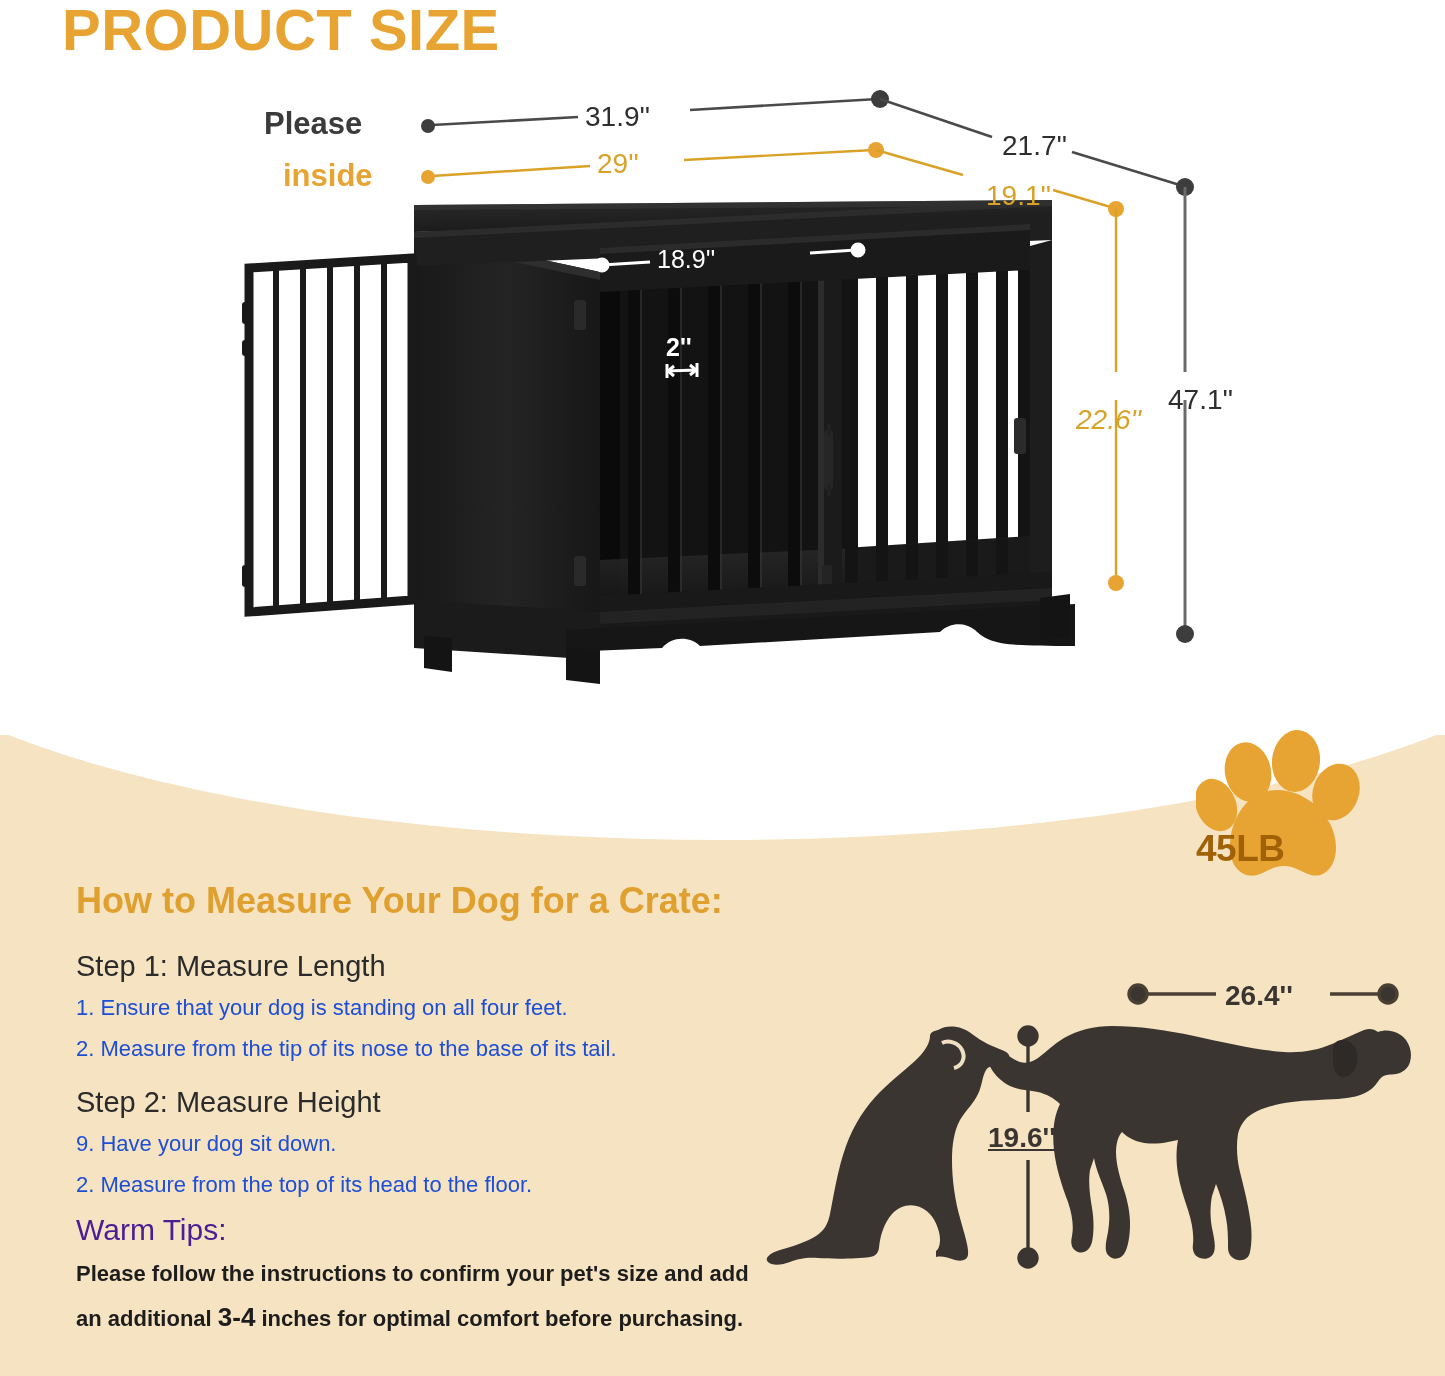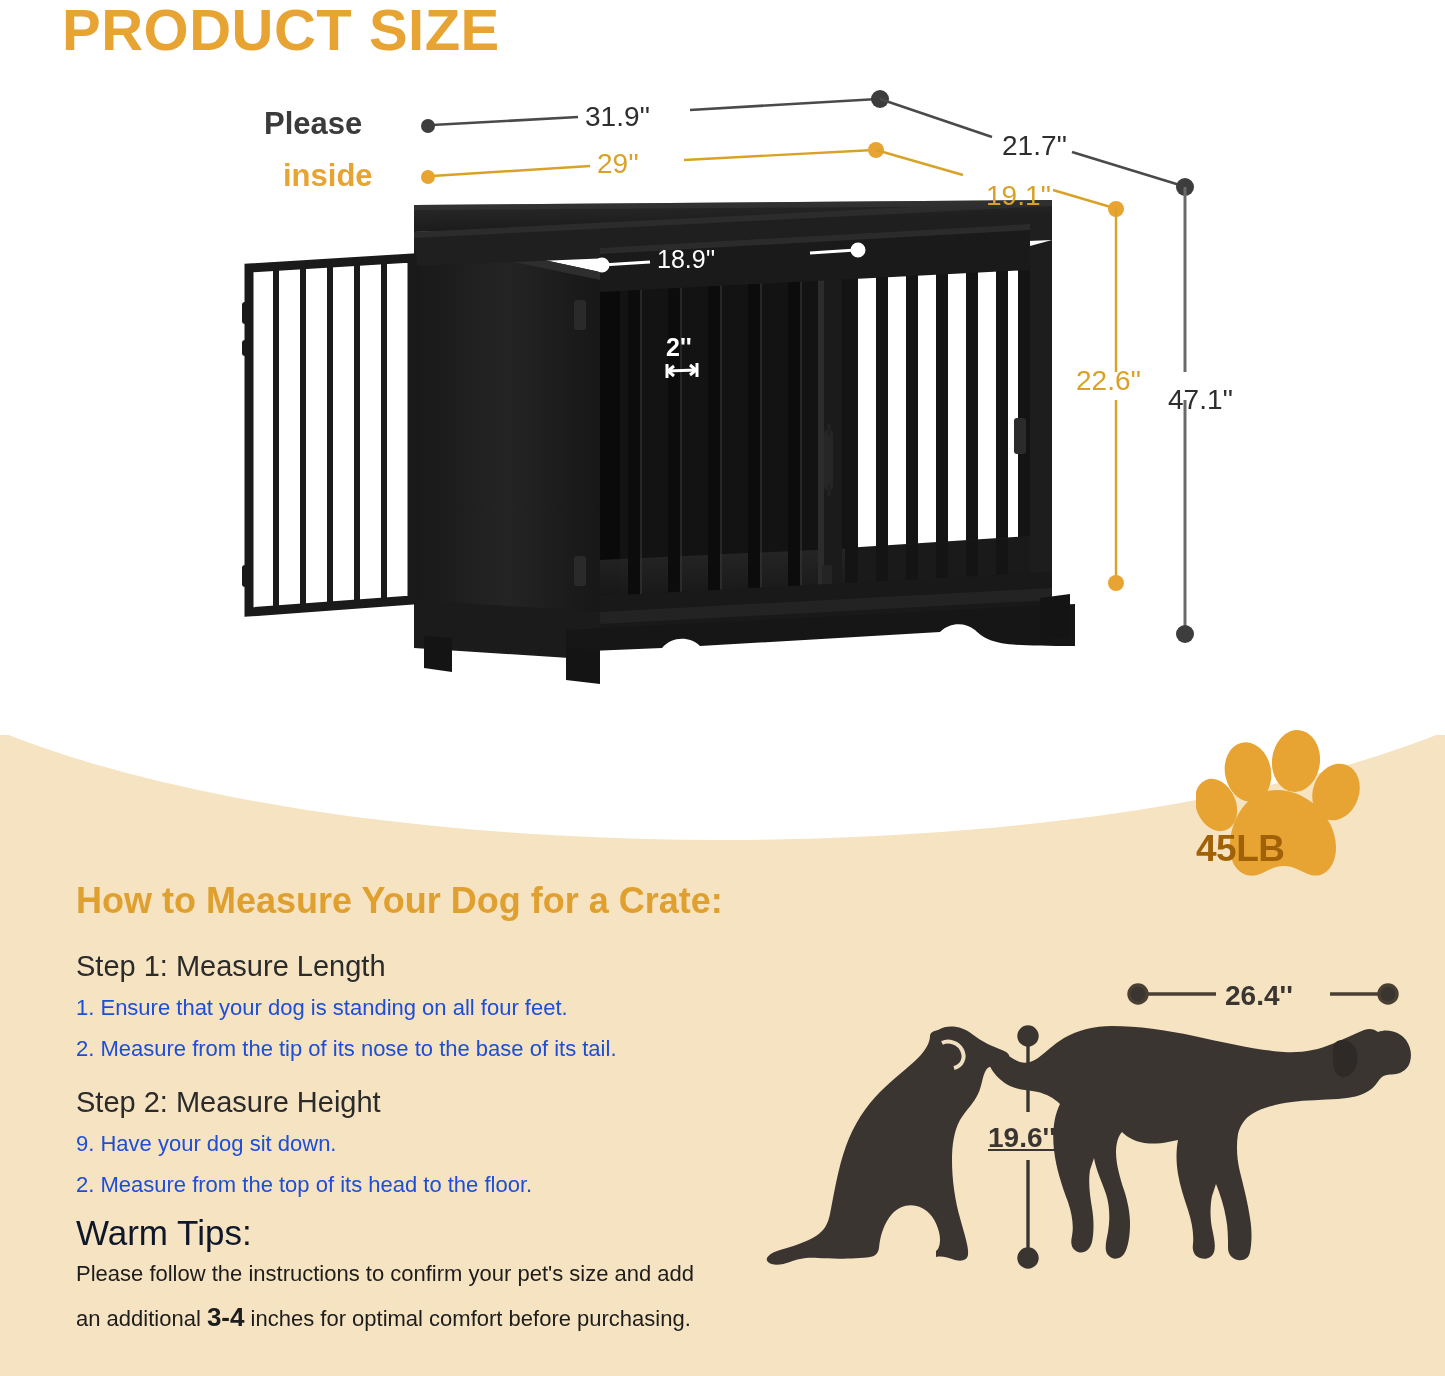--- a/index.html
+++ b/index.html
@@ -41,21 +41,21 @@
     font-size:31px;font-weight:bold;color:#E8A433;
   }
 
   .dim-txt{position:absolute;font-size:28px;color:#2e2e2e;white-space:nowrap;}
   .dim-txt.gold{color:#D9A227;}
 
   .t319{left:585px;top:101px;}
   .t29 {left:597px;top:148px;}
   .t217{left:1002px;top:130px;}
   .t191{left:986px;top:180px;}
-  .t226{left:1076px;top:365px;}
+  .t226{left:1076px;top:404px;font-style:italic;}
   .t266{left:1168px;top:384px;}
 
   
   svg.overlay{position:absolute;left:0;top:0;width:1445px;height:1376px;pointer-events:none;}
 
   
   .t189{position:absolute;left:657px;top:245px;font-size:25px;font-weight:normal;color:#ffffff;}
   .t2in{position:absolute;left:666px;top:333px;font-size:25px;font-weight:bold;color:#ffffff;}
 
   
@@ -72,22 +72,22 @@
     font-size:36px;font-weight:bold;color:#E0A030;
   }
   .step-h{position:absolute;left:76px;font-size:29px;color:#2b2b2b;}
   .step-l{position:absolute;left:76px;font-size:22px;color:#1d4ed8;}
   .s1h{top:950px;}
   .s1a{top:995px;}
   .s1b{top:1036px;}
   .s2h{top:1086px;}
   .s2a{top:1131px;}
   .s2b{top:1172px;}
-  .warm-h{position:absolute;left:76px;top:1213px;font-size:35px;color:#0f172a;}
-  .warm-l{position:absolute;left:76px;font-size:22px;font-weight:normal;color:#1d1d1d;}
+  .warm-h{position:absolute;left:76px;top:1213px;font-size:30px;color:#4c1d95;}
+  .warm-l{position:absolute;left:76px;font-size:22px;font-weight:bold;color:#1d1d1d;}
   .w1{top:1261px;}
   .w2{top:1302px;}
   .w2 b{font-size:26px;}
 
   
   .t196{position:absolute;left:988px;top:1122px;font-size:28px;font-weight:bold;color:#3a3530;text-decoration:underline;}
   .t264{position:absolute;left:1225px;top:980px;font-size:28px;font-weight:bold;color:#3a3530;}
 </style>
 </head>
 <body>

